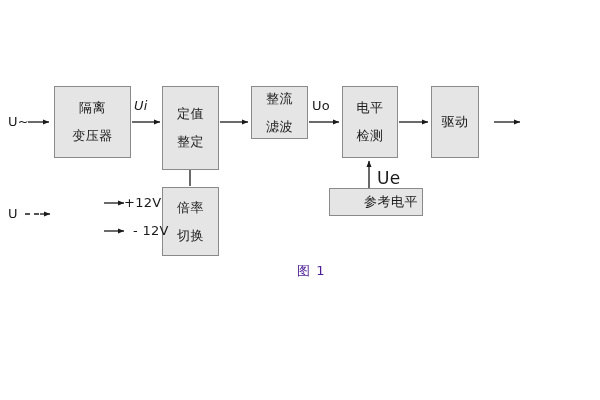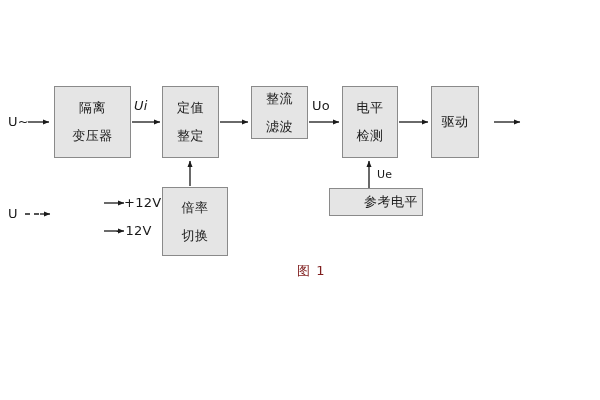--- a/index.html
+++ b/index.html
@@ -39,26 +39,26 @@
     margin-top: 0;
   }
   .lbl {
     position: absolute;
     font-size: 13px;
     color: #1a1a1a;
     white-space: nowrap;
     letter-spacing: 0.3px;
   }
   .lbl-sm {
-    font-size: 11px;
+    font-size: 17px;
   }
   .caption {
     position: absolute;
     font-size: 13px;
-    color: #7f1d1d;
+    color: #4c1d95;
     white-space: nowrap;
     letter-spacing: 1px;
   }
   svg.wires {
     position: absolute;
     left: 0;
     top: 0;
     width: 600px;
     height: 400px;
     pointer-events: none;
@@ -108,59 +108,59 @@
     <line class="stroke" x1="190" y1="186" x2="190" y2="161" marker-end="url(#ah)"></line>
 
     <line class="stroke" x1="369" y1="199" x2="369" y2="161" marker-end="url(#ah)"></line>
   </svg>
 
   <div class="box" style="left:54px;  top:86px;  width:77px;  height:72px;">
     <span class="line">隔离</span>
     <span class="line">变压器</span>
   </div>
 
-  <div class="box" style="left:162px; top:86px;  width:57px;  height:72px;">
+  <div class="box" style="left:162px; top:86px;  width:57px;  height:84px;">
     <span class="line">定值</span>
     <span class="line">整定</span>
   </div>
 
   <div class="box" style="left:251px; top:86px;  width:57px;  height:53px;">
     <span class="line">整流</span>
     <span class="line">滤波</span>
   </div>
 
   <div class="box" style="left:342px; top:86px;  width:56px;  height:72px;">
     <span class="line">电平</span>
     <span class="line">检测</span>
   </div>
 
   <div class="box single" style="left:431px; top:86px;  width:48px;  height:72px;">
     <span class="line">驱动</span>
   </div>
 
 
 
-  <div class="box" style="left:162px; top:187px; width:66px;  height:69px;">
+  <div class="box" style="left:162px; top:187px; width:57px;  height:69px;">
     <span class="line">倍率</span>
     <span class="line">切换</span>
   </div>
 
   <div class="box single" style="left:329px; top:188px; width:94px;  height:28px;padding-left:30px;">
     <span class="line">参考电平</span>
   </div>
 
   <span class="lbl" style="left:8px;  top:114px;">U~</span>
 
   <span class="lbl" style="left:8px;  top:206px;">U</span>
 
   <span class="lbl" style="left:134px; top:98px;font-style:italic;">Ui</span>
 
   <span class="lbl" style="left:312px; top:98px;">Uo</span>
 
   <span class="lbl lbl-sm" style="left:377px; top:168px;">Ue</span>
 
   <span class="lbl" style="left:124px; top:195px;">+12V</span>
 
-  <span class="lbl" style="left:116px; top:223px;">- 12V</span>
+  <span class="lbl" style="left:133px; top:223px;">- 12V</span>
 
   <span class="caption" style="left:297px; top:262px;">图 1</span>
 
 </div>
 
 </body></html>

